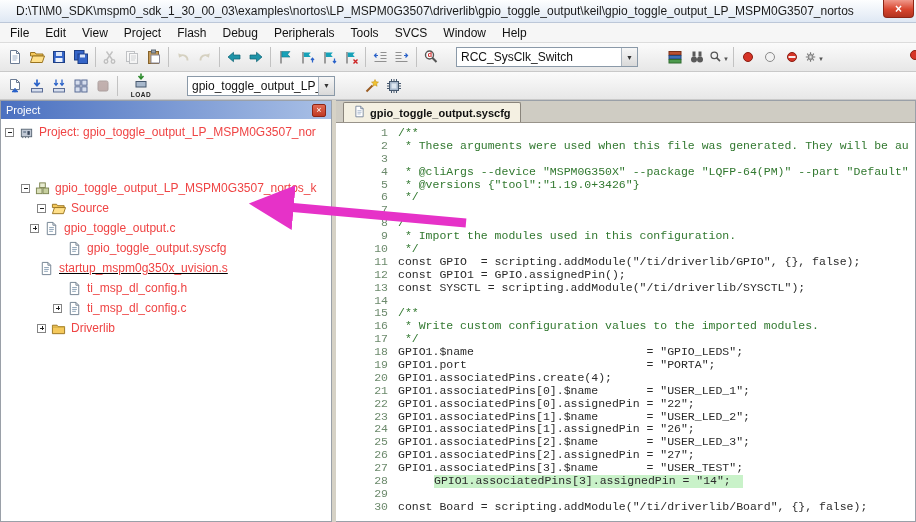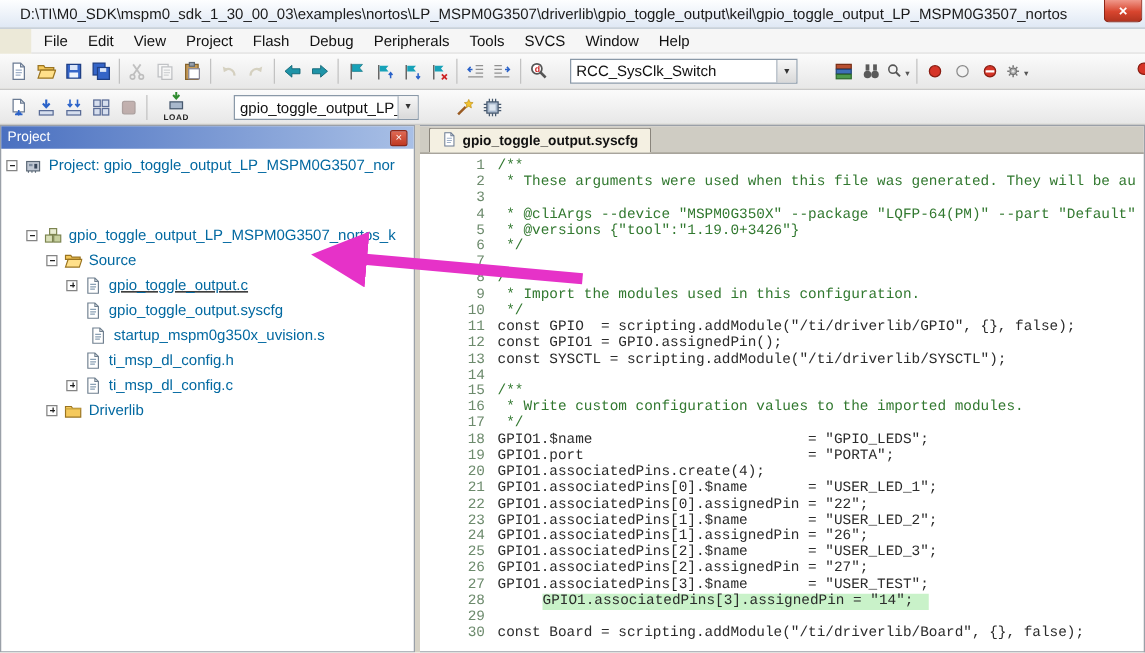--- a/index.html
+++ b/index.html
@@ -10,21 +10,21 @@
   .titlebar { height:23px; background:linear-gradient(#fdfeff,#dfe8f4); border-bottom:1px solid #bcc7d8;
               display:flex; align-items:center; padding-left:16px; position:relative; }
   .title-text { font-size:12px; color:#1b1b1b; white-space:nowrap; overflow:hidden; flex:1; padding-right:40px; }
   .win-close { position:absolute; right:2px; top:0; width:31px; height:18px;
                background:linear-gradient(#f0988a,#d8452e 55%,#b23420); border:1px solid #8d2516; border-top:none;
                border-radius:0 0 4px 4px; color:#fff; font-weight:bold; font-size:12px;
                display:flex; align-items:center; justify-content:center; }
   .win-close::before { content:"×"; }
 
   
-  .menubar { height:20px; background:#f6f6f6; border-bottom:1px solid #dcdcdc; display:flex; align-items:center; padding-left:2px;margin-left:25px; }
+  .menubar { height:20px; background:#f6f6f6; border-bottom:1px solid #dcdcdc; display:flex; align-items:center; padding-left:2px; }
   .menu-item { padding:2px 8px; color:#111; cursor:default; }
 
   
   .toolbar { display:flex; align-items:center; padding:0 4px; background:linear-gradient(#fbfbfb,#e7e7e7);
              border-bottom:1px solid #c9c9c9; position:relative; overflow:hidden; }
   .toolbar1 { height:29px; }
   .toolbar2 { height:28px; }
   .tbgroups { display:flex; align-items:center; }
   .tbicon { width:22px; height:22px; display:flex; align-items:center; justify-content:center; border:1px solid transparent; border-radius:2px; position:relative; }
   .tbicon.disabled { opacity:.4; filter:grayscale(.7); }
@@ -56,21 +56,21 @@
   .caption-close::before { content:"×"; }
 
   .tree { flex:1; overflow:hidden; padding-top:3px; }
   .tree-row { height:20px; display:flex; align-items:center; white-space:nowrap; font-size:12px; }
   .expander { width:9px; height:9px; border:1px solid #848484; background:#fff; position:relative; margin-right:5px; flex:none; }
   .expander::before { content:""; position:absolute; left:1.5px; top:3.5px; width:4px; height:1px; background:#222; }
   .expander.plus::after { content:""; position:absolute; left:3.5px; top:1.5px; width:1px; height:4px; background:#222; }
   .expander.none { border:none; background:transparent; }
   .expander.none::before { display:none; }
   .tree-icon { margin-right:5px; display:flex; flex:none; }
-  .tree-label { color:#0369a1; }
+  .tree-label { color:#ef4444; }
 
   .splitter { width:4px; flex:none; background:#d6d2c6; }
 
   
   .editor-panel { flex:1; display:flex; flex-direction:column; background:#fff; border:1px solid #9aa0a8; border-left:none; min-width:0; }
   .tabbar { height:22px; flex:none; background:#cfccc3; border-bottom:1px solid #98938a; display:flex; align-items:flex-end; padding-left:7px; }
   .tab { height:20px; display:flex; align-items:center; gap:4px; padding:0 9px; background:#f4f0e2;
          border:1px solid #8a857c; border-bottom:none; border-radius:2px 2px 0 0; font-size:11px; font-weight:bold; color:#111; }
   .code { flex:1; overflow:hidden; padding-top:4px; font-family:"Liberation Mono", monospace; font-size:11.5px; line-height:12.9px; }
   .code-row { display:flex; height:12.9px; white-space:pre; }
@@ -389,21 +389,21 @@
         <div class="tree-row" style="padding-left: 36px;">
           <span class="expander minus"></span>
           <span class="tree-icon">
             <svg width="15" height="15" viewBox="0 0 16 16" xmlns="http://www.w3.org/2000/svg">
               <path d="M1.5 3.5h4.5l1 1.5h7v2h-12.5z" fill="#f5c95c" stroke="#9a7420"></path>
               <path d="M1.5 13.5l2.2-6.5h11.8l-2.2 6.5z" fill="#ffe08a" stroke="#9a7420"></path>
             </svg>
           </span>
           <span class="tree-label">Source</span>
         </div>
-        <div class="tree-row" style="padding-left: 52px; text-decoration: underline;">
+        <div class="tree-row" style="padding-left: 29px;">
           <span class="expander plus"></span>
           <span class="tree-icon">
             <svg width="15" height="15" viewBox="0 0 16 16" xmlns="http://www.w3.org/2000/svg">
               <path d="M3.5 1.5h6l3 3v10h-9z" fill="#fff" stroke="#708090"></path>
               <path d="M9.5 1.5v3h3" fill="none" stroke="#708090"></path>
               <path d="M5.5 7h5M5.5 9h5M5.5 11h4" stroke="#8aa0b4" stroke-width="1"></path>
             </svg>
           </span>
           <span class="tree-label">gpio_toggle_output.c</span>
         </div>
@@ -411,21 +411,21 @@
           <span class="expander none"></span>
           <span class="tree-icon">
             <svg width="15" height="15" viewBox="0 0 16 16" xmlns="http://www.w3.org/2000/svg">
               <path d="M3.5 1.5h6l3 3v10h-9z" fill="#fff" stroke="#708090"></path>
               <path d="M9.5 1.5v3h3" fill="none" stroke="#708090"></path>
               <path d="M5.5 7h5M5.5 9h5M5.5 11h4" stroke="#8aa0b4" stroke-width="1"></path>
             </svg>
           </span>
           <span class="tree-label">gpio_toggle_output.syscfg</span>
         </div>
-        <div class="tree-row" style="padding-left: 56px;">
+        <div class="tree-row" style="padding-left: 24px; text-decoration: underline;">
           <span class="expander none"></span>
           <span class="tree-icon">
             <svg width="15" height="15" viewBox="0 0 16 16" xmlns="http://www.w3.org/2000/svg">
               <path d="M3.5 1.5h6l3 3v10h-9z" fill="#fff" stroke="#708090"></path>
               <path d="M9.5 1.5v3h3" fill="none" stroke="#708090"></path>
               <path d="M5.5 7h5M5.5 9h5M5.5 11h4" stroke="#8aa0b4" stroke-width="1"></path>
             </svg>
           </span>
           <span class="tree-label">startup_mspm0g350x_uvision.s</span>
         </div>

